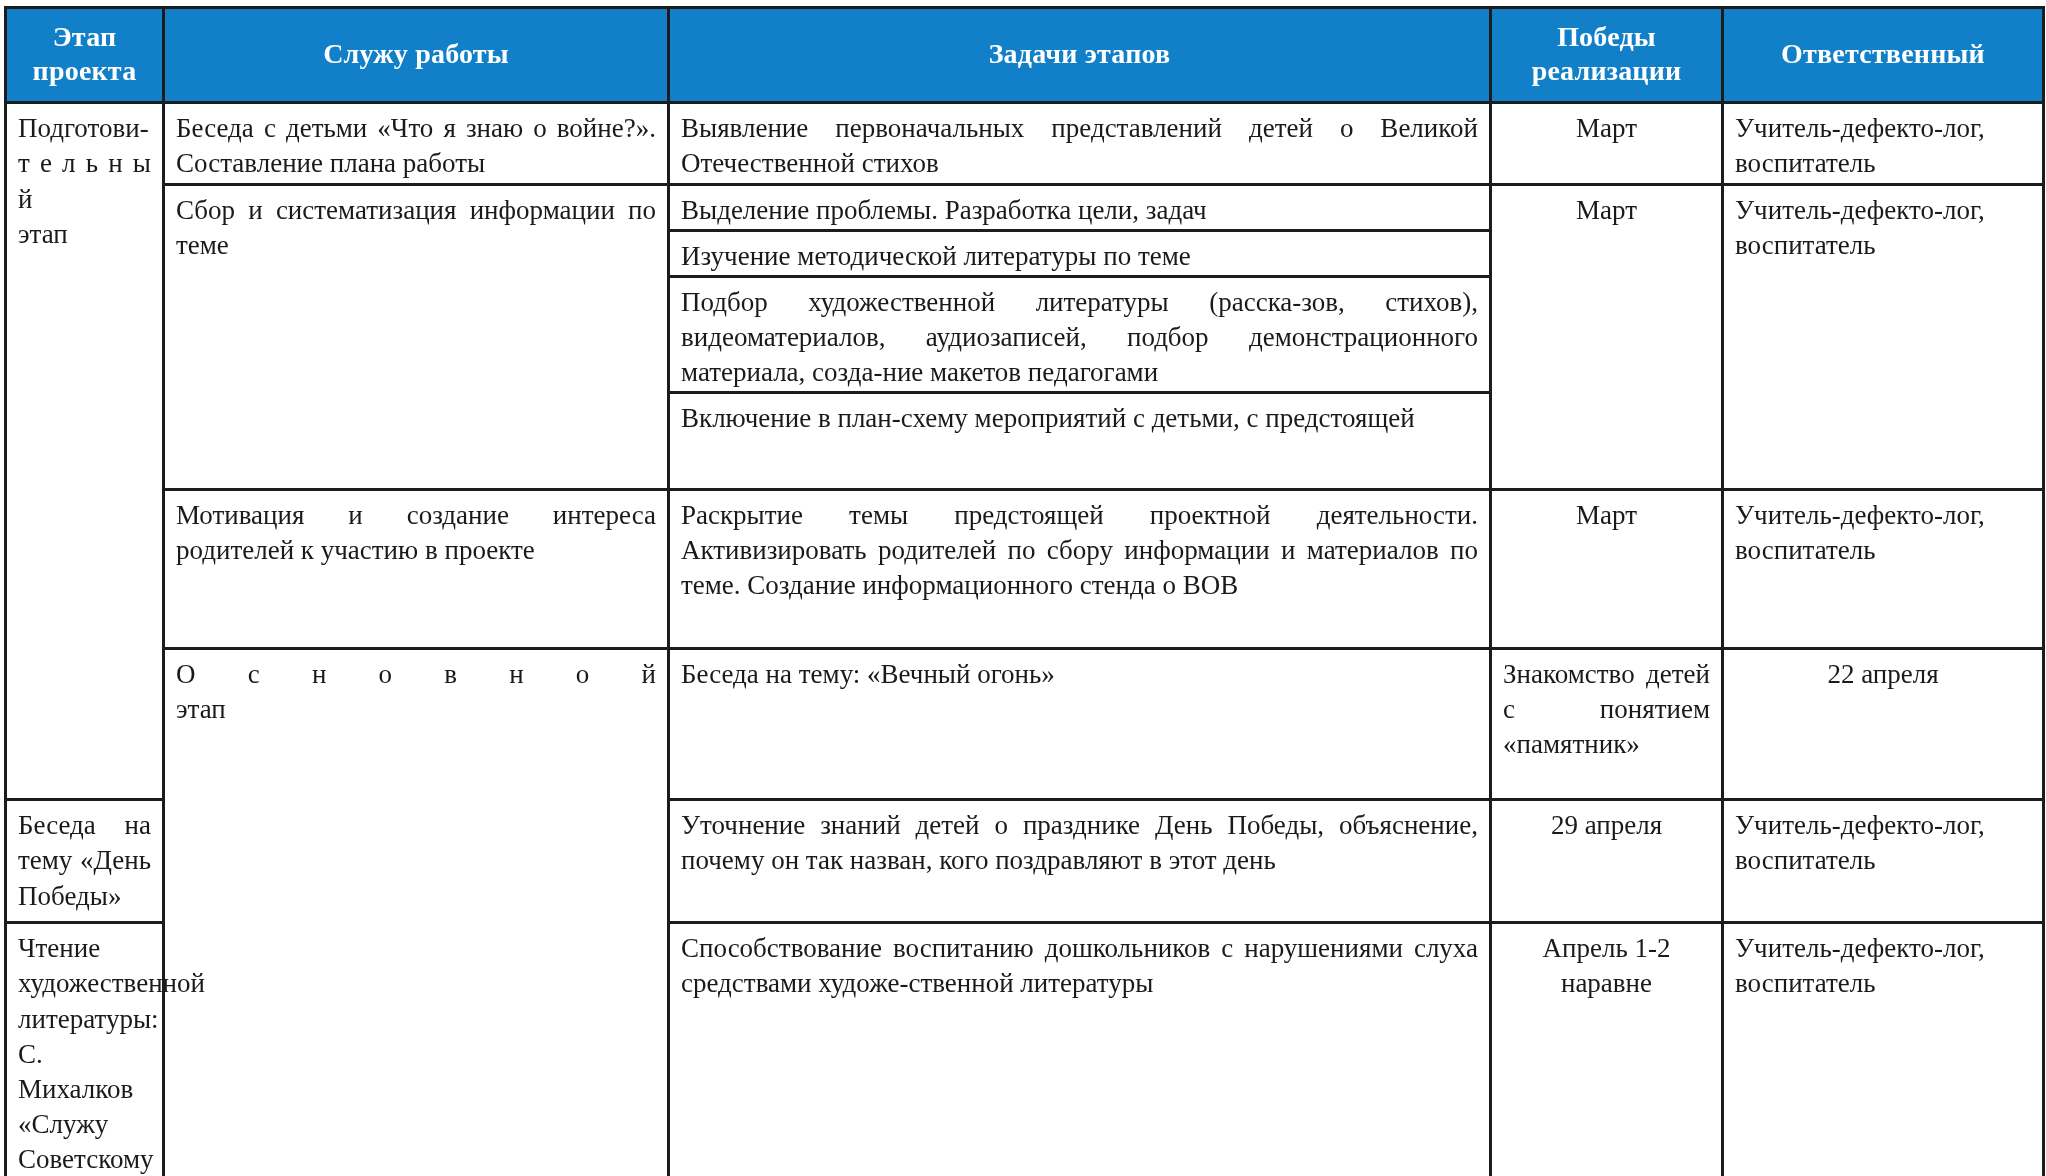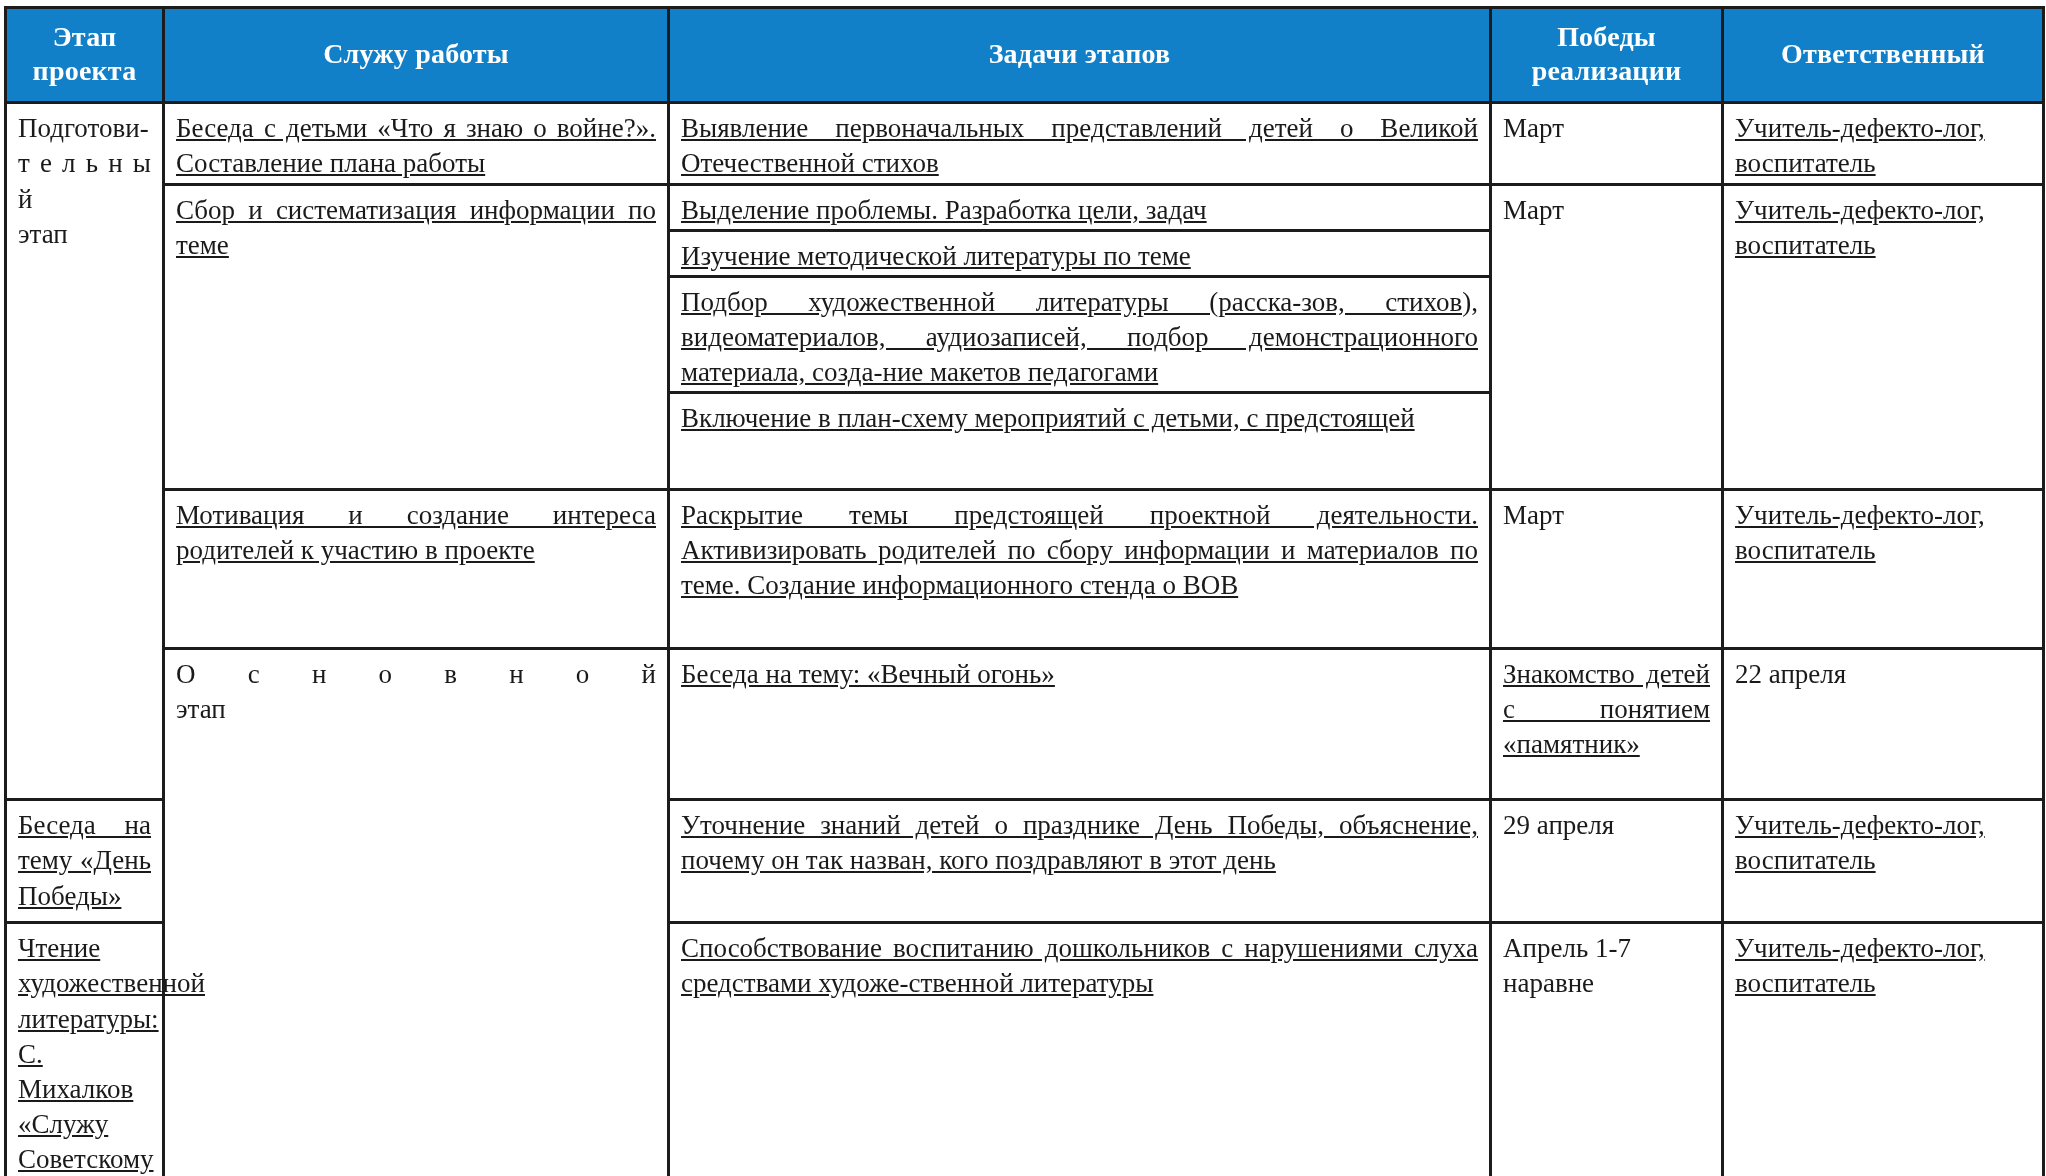--- a/index.html
+++ b/index.html
@@ -36,22 +36,22 @@
     color:#ffffff;
     font-weight:bold;
     text-align:center;
     vertical-align:middle;
     padding:11px 8px 13px 8px;
     font-size:28px;
     line-height:1.22;
     letter-spacing:.2px;
   }
   
-  td.just{text-align:justify;text-align-last:left;hyphens:manual;text-decoration:underline;}
-  td.ctr{font-family:Liberation Serif, serif;}
+  td.just{text-align:justify;text-align-last:left;hyphens:manual;}
+  td.ctr{text-align:center;font-family:Liberation Serif, serif;}
   td.stage{letter-spacing:0px;}
   
   .stage-just{display:block;text-align:justify;text-align-last:left;}
   .stage-just .l1{display:block;text-align:justify;text-align-last:justify;}
 </style>
 </head>
 <body>
 
 <div class="sheet">
   <table class="plan">
@@ -133,21 +133,21 @@
         <td class="just" style="height:112px">Беседа на тему «День Победы»</td>
         <td class="just">Уточнение знаний детей о празднике День Победы, объяснение, почему он так назван, кого поздравляют в этот день</td>
         <td class="ctr">29 апреля</td>
         <td class="just">Учитель-​дефекто-​лог, воспитатель</td>
       </tr>
 
       <tr>
         <td class="just" style="height:172px">Чтение художественной литературы: С. Михалков «Служу Советскому Союзу», В. Воскобойников «Девятьсот дней муже-​ства», В. Чернявский «С отцами наравне», Сборник стихов «Был трудный бой…»</td>
         <td class="just">Способствование воспитанию дошкольников с нарушениями слуха средствами художе-​ственной литературы</td>
         <td class="ctr">
-          <span>Апрель 1-7</span><br>
+          <span>Апрель 1-2</span><br>
           <span>наравне</span>
         </td>
         <td class="just">Учитель-​дефекто-​лог, воспитатель</td>
       </tr>
 
     </tbody>
   </table>
 </div>
 
 </body></html>

